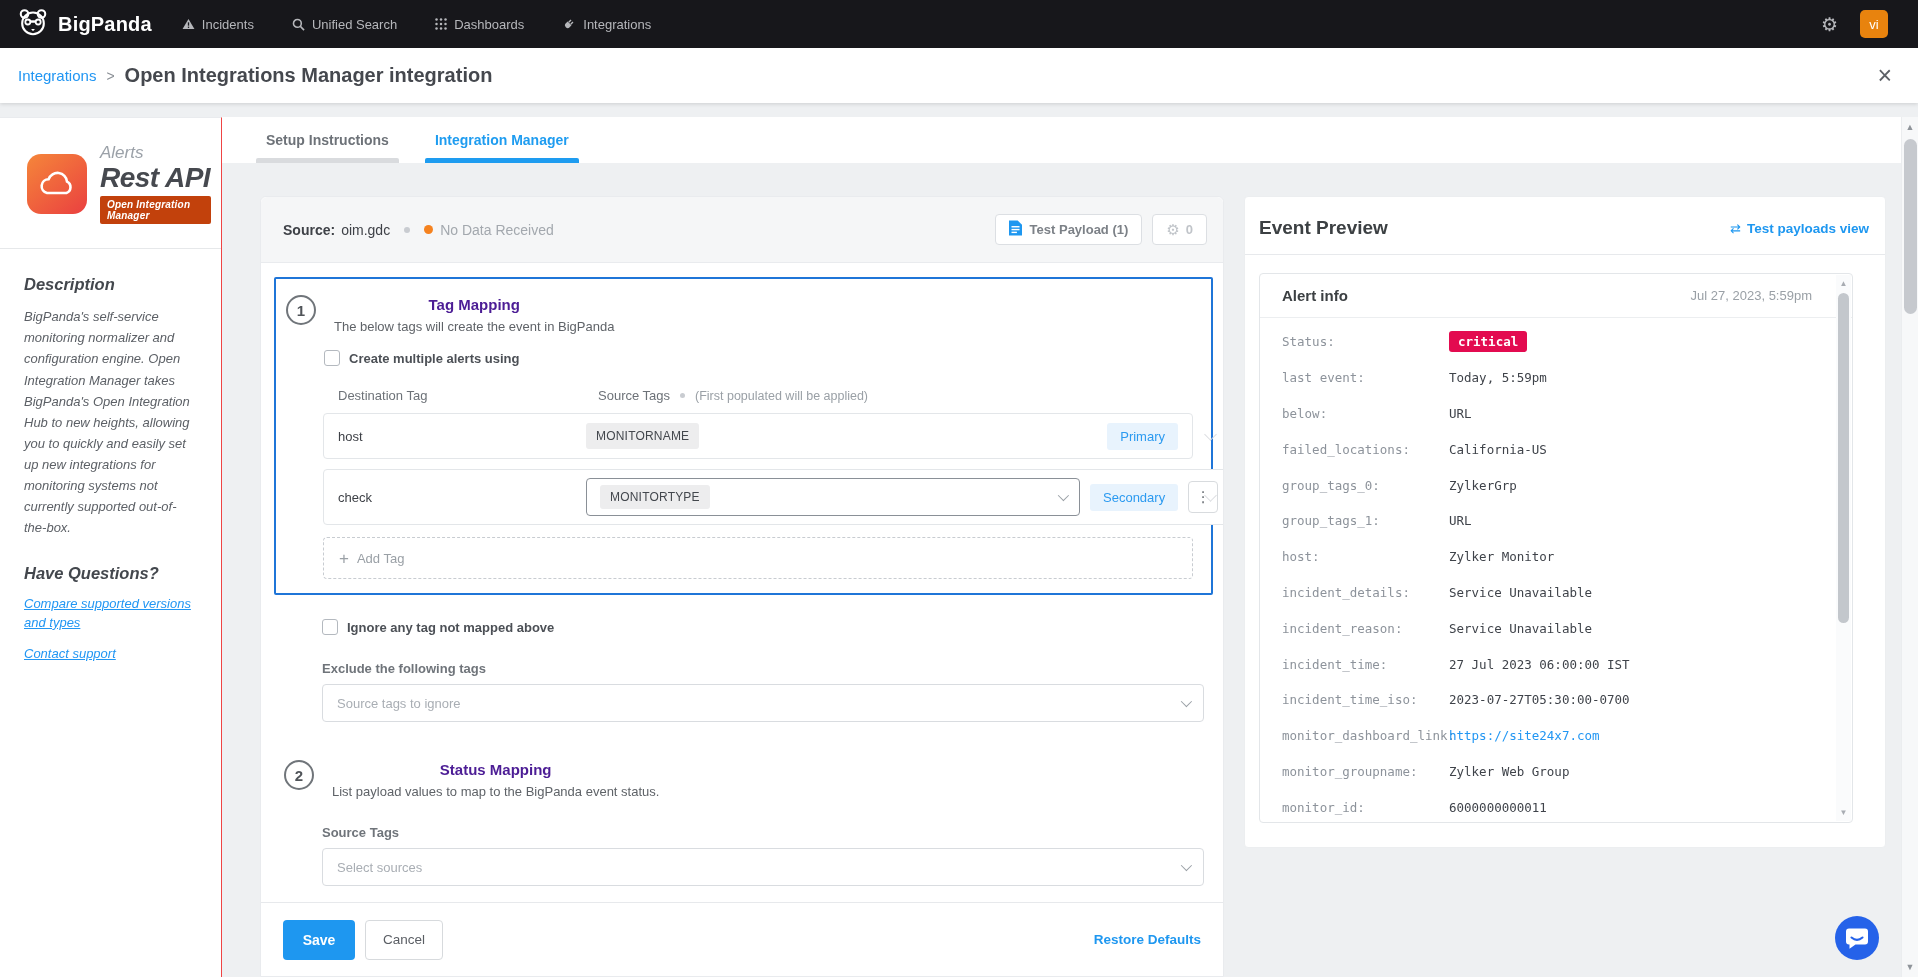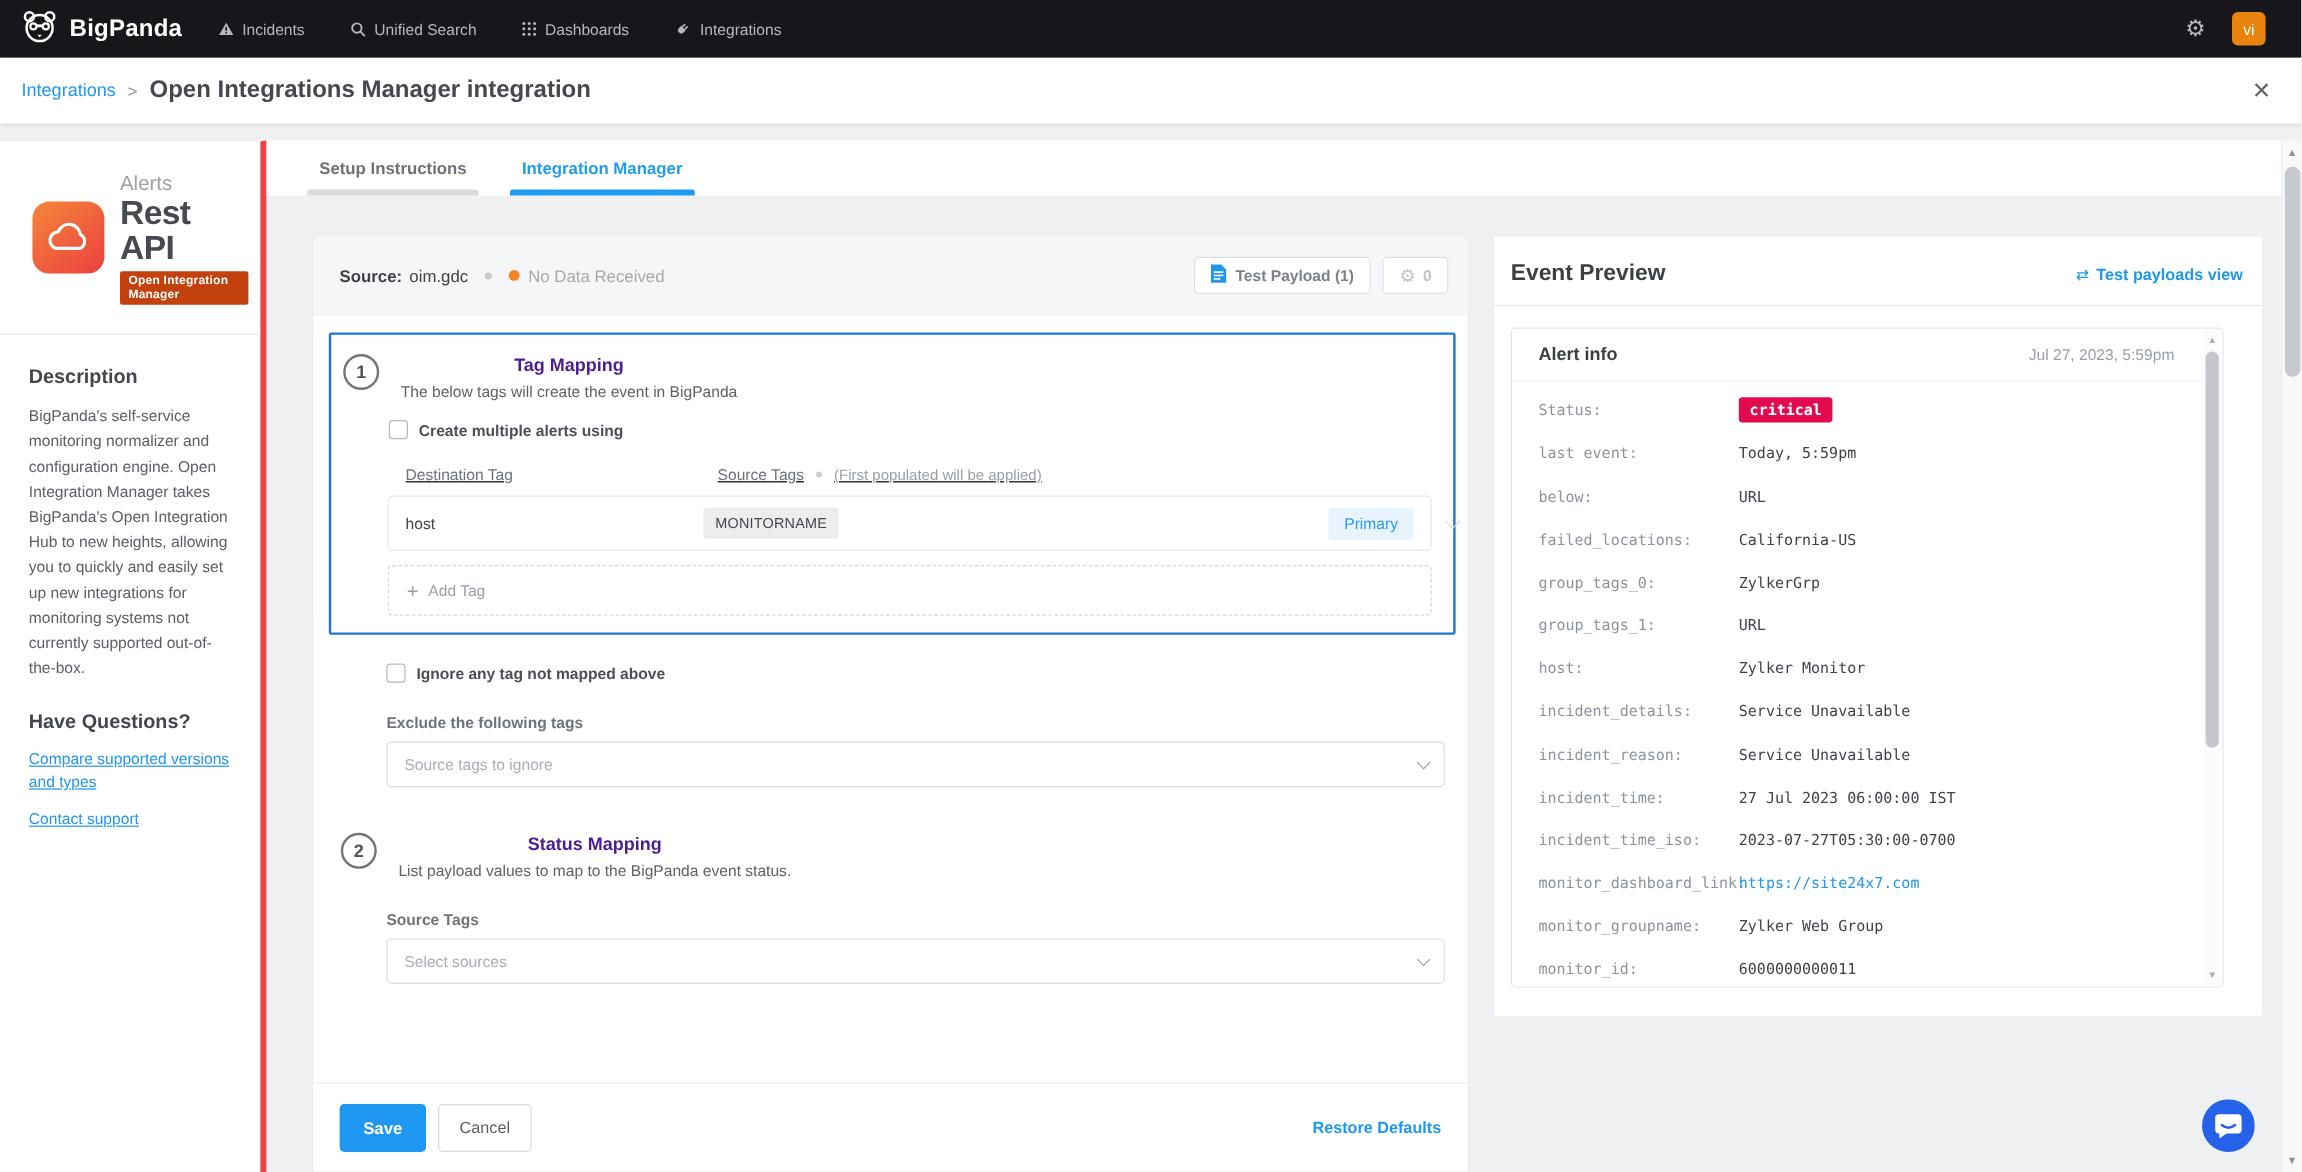--- a/index.html
+++ b/index.html
@@ -24,21 +24,21 @@
   
   .breadcrumb-bar { position:absolute; top:48px; left:0; width:100%; height:55px; background:#fff;
             box-shadow:0 1px 4px rgba(0,0,0,.14); display:flex; align-items:center; padding:0 26px 0 18px; z-index:10; }
   .bc-link { color:#2196f3; font-size:15px; text-decoration:none; cursor:pointer; }
   .bc-sep { color:#8a8f95; font-size:14px; margin:0 10px; }
   .bc-current { color:#45484e; font-size:20px; font-weight:bold; }
   .close-x { margin-left:auto; color:#5d6167; font-size:25px; line-height:1; cursor:pointer; font-weight:400; }
 
   
   .sidebar { position:absolute; left:0; top:117px; bottom:0; width:222px; background:#fff;
-             border-right:5px solid #ef4444; border-top:1px solid #e9ebee; }
+             border-right:1px solid #ef4444; border-top:1px solid #e9ebee;font-style:italic; }
   .logo-card { display:flex; align-items:center; gap:13px; padding:25px 10px 24px 27px; border-bottom:1px solid #e6e8ea; }
   .logo-icon { width:60px; height:60px; border-radius:14px; flex:none;
                background:linear-gradient(140deg,#f5863a,#ea4040); display:flex; align-items:center; justify-content:center; }
   .logo-sub { color:#9ba1a8; font-size:17px; }
   .logo-title { color:#46494f; font-size:28px; font-weight:bold; letter-spacing:-.5px; line-height:1.05; }
   .oim-badge { display:inline-block; margin-top:4px; background:#c2410c; color:#fff; font-size:10px;
                font-weight:bold; padding:3px 7px; border-radius:2px; letter-spacing:.2px; }
   .side-body { padding:0 24px; }
   .side-h { margin-top:26px; color:#43474d; font-size:16.5px; font-weight:bold; }
   .side-p { margin-top:12px; color:#5c6066; font-size:13px; line-height:1.62; }
@@ -77,21 +77,21 @@
   .blue-section { margin:14px 10px 0 13px; border:2px solid #1f75d8; border-radius:2px;
                   padding:16px 14px 14px 10px; }
   .sec-head { display:flex; gap:18px; }
   .step-circle { width:30px; height:30px; flex:none; border:2px solid #70757a; border-radius:50%;
                  color:#505459; font-weight:bold; font-size:15px; display:flex; align-items:center; justify-content:center; }
   .sec-title { font-size:15px; font-weight:bold; color:#4c1d95; margin-top:1px;text-align:center; }
   .sec-sub { font-size:13px; color:#5f6368; margin-top:6px; }
   .chk-row { display:flex; align-items:center; gap:9px; margin:16px 0 0 38px; }
   .checkbox { width:16px; height:16px; border:1.5px solid #b4b9bf; border-radius:3px; background:#fff; cursor:pointer; flex:none; }
   .chk-label { font-size:13px; font-weight:bold; color:#4c5056; }
-  .cols-head { display:flex; margin:22px 0 0 52px; align-items:center;text-decoration:underline; }
+  .cols-head { display:flex; margin:22px 0 0 52px; align-items:center; }
   .col-dest { font-size:13px; color:#6d7278; width:260px; }
   .col-src { font-size:13px; color:#6d7278; }
   .col-hint-dot { width:5px; height:5px; border-radius:50%; background:#c9ccd1; margin:0 10px; }
   .col-hint { font-size:12.5px; color:#9aa0a6; }
 
   .row-wrap { position:relative; display:flex; align-items:center; margin:10px 4px 0 37px; }
   .map-row { flex:1; border:1px solid #e3e6e9; border-radius:4px; background:#fff;
              display:flex; align-items:center; padding:0 14px; height:46px; }
   .row-wrap.tall .map-row { height:56px; }
   .dest-label { font-size:13px; color:#3e4147; width:248px; flex:none; }
@@ -339,20 +339,34 @@
               <div class="row-wrap">
                 <div class="map-row">
                   <span class="dest-label">host</span>
                   <div class="row-mid">
                     <span class="chip">MONITORNAME</span>
                   </div>
                   <span class="pill">Primary</span>
                 </div>
                 <span class="ghost-chev"></span>
               </div>
+              <div class="row-wrap tall">
+                <div class="map-row">
+                  <span class="dest-label">check</span>
+                  <div class="row-mid">
+                    <div class="dropdown">
+                      <span class="chip">MONITORTYPE</span>
+                      <span class="chev"></span>
+                    </div>
+                  </div>
+                  <span class="pill">Secondary</span>
+                  <button class="kebab-btn">⋮</button>
+                </div>
+                <span class="ghost-chev"></span>
+              </div>
             </div>
           <div class="add-tag">
             <span class="add-plus">+</span>
             <span class="add-label">Add Tag</span>
           </div>
         </section>
 
         <div class="ignore-row">
           <span class="checkbox"></span>
           <span class="chk-label">Ignore any tag not mapped above</span>

